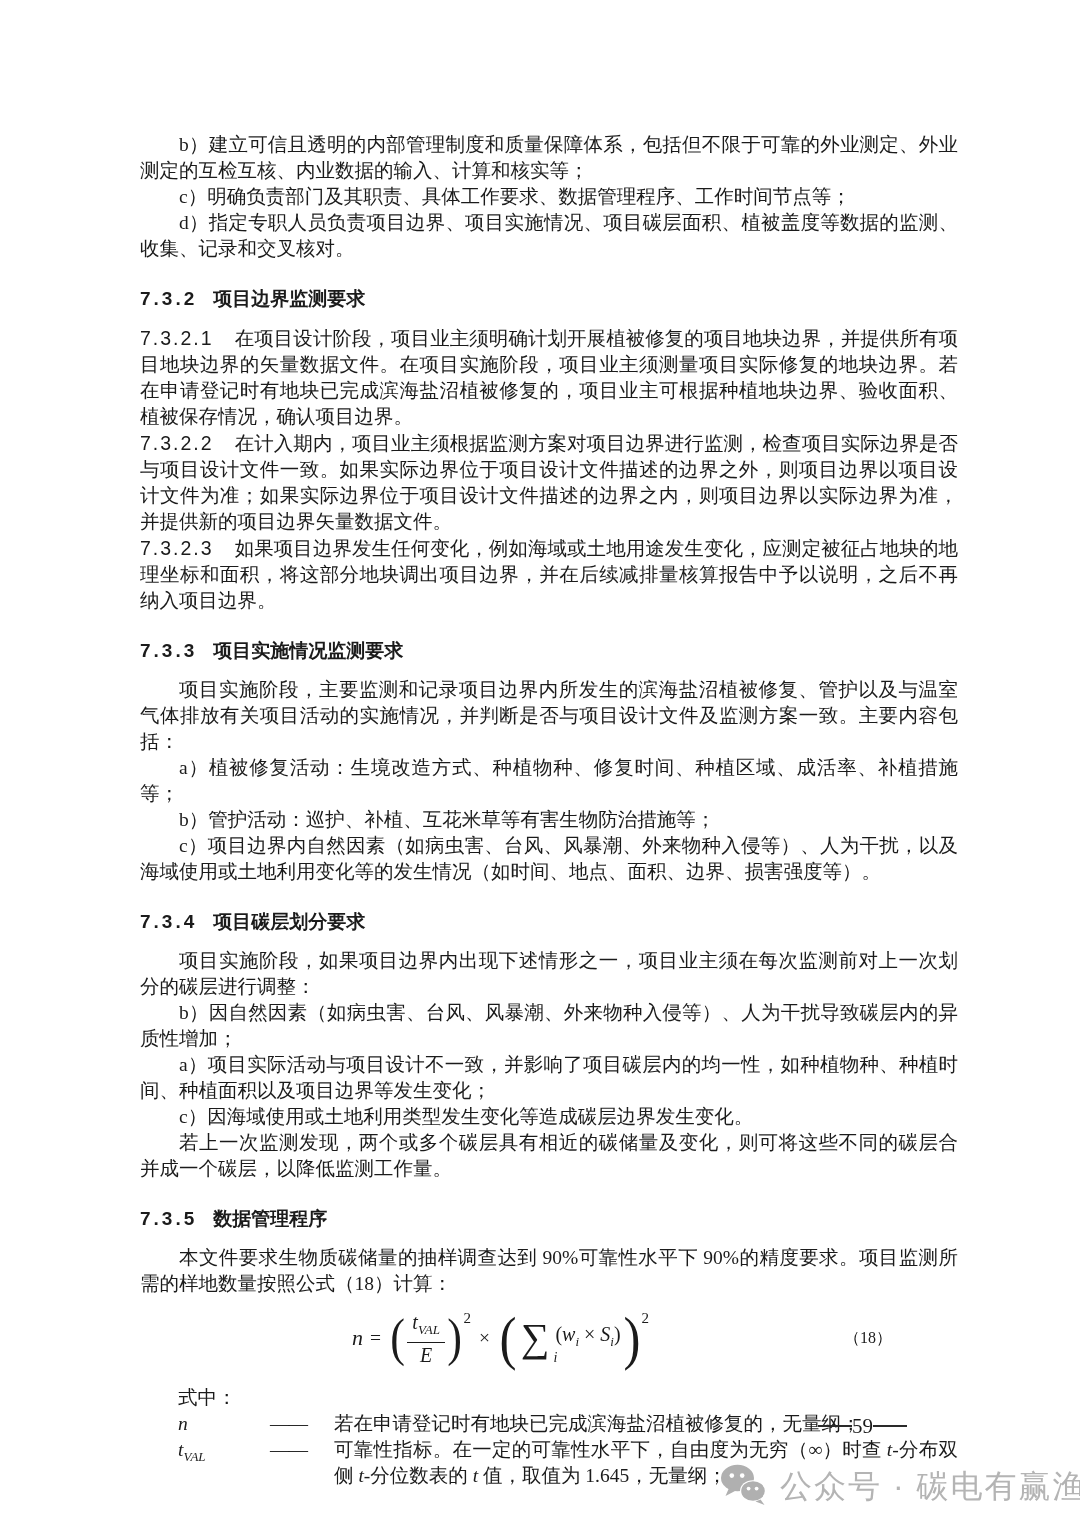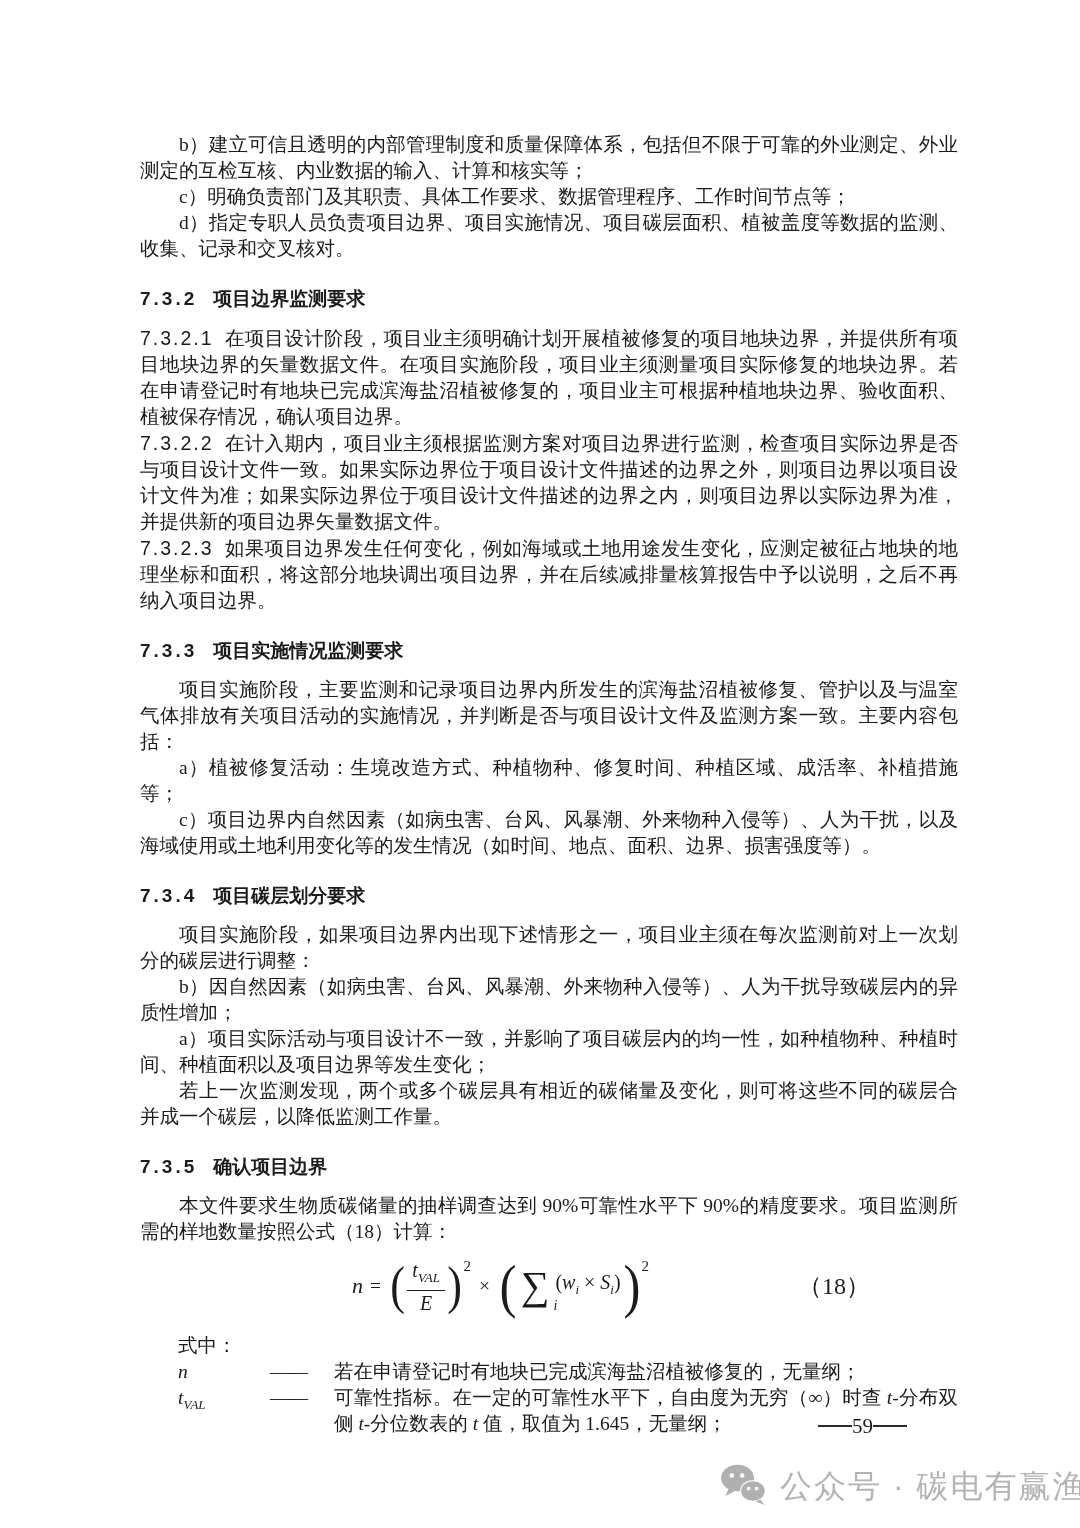--- a/index.html
+++ b/index.html
@@ -16,41 +16,41 @@
   p{margin:0;}
   .indent{text-indent:2em;}
   .heading{
     font-family:"Liberation Sans","DejaVu Sans",sans-serif;
     font-weight:bold;font-size:19px;line-height:28px;
     margin-top:23px;margin-bottom:12px;text-indent:0;
   }
   .h-num{letter-spacing:3px;margin-right:16px;font-weight:bold;}
   .clause-num{
     font-family:"Liberation Sans","DejaVu Sans",sans-serif;
-    letter-spacing:2px;margin-right:11px;
+    letter-spacing:2px;margin-right:21px;
   }
   
   .formula-row{
     display:flex;align-items:center;margin:10px 0 6px 0;
     min-height:62px;
   }
   .formula{display:flex;align-items:center;margin-left:212px;}
   .it{font-style:italic;font-family:"Liberation Serif","DejaVu Serif",serif;}
   .op{margin:0 7px;}
   .bigparen{font-size:52px;font-weight:400;line-height:0.85;margin:0 1px;transform:scaleX(0.85);}
   .hugeparen{font-size:60px;font-weight:400;line-height:0.8;margin:0 1px;transform:scaleX(0.85);}
   .frac{display:inline-flex;flex-direction:column;align-items:center;vertical-align:middle;font-size:20px;}
   .frac .num{display:block;border-bottom:1.6px solid #1b1b1b;padding:0 5px 1px 5px;line-height:22px;}
   .frac .den{display:block;line-height:22px;padding-top:1px;}
   sub.small{font-size:13px;}
   .sup2{font-size:15px;position:relative;top:-20px;left:-1px;}
   .sum-wrap{position:relative;font-size:40px;line-height:0.9;margin:0 2px;}
   .sum-sub{position:absolute;right:-8px;bottom:-9px;font-size:14px;font-style:italic;}
   .inner{font-size:20px;margin-left:4px;}
-  .eq-num{margin-left:auto;margin-right:88px;font-size:24px;}
+  .eq-num{margin-left:auto;margin-right:66px;font-size:16px;}
   
   .where{margin-top:16px;padding-left:38px;text-indent:0;}
   .term-row{display:flex;text-indent:0;padding-left:38px;}
   .term-sym{width:92px;flex:none;}
   .term-dash{width:64px;flex:none;letter-spacing:-1px;}
   .term-desc{flex:1;}
   
   .page-footer{
     position:absolute;left:818px;top:1412px;width:126px;height:28px;
     display:flex;align-items:center;
@@ -88,32 +88,34 @@
     </p>
     <p>
       <span class="clause-num">7.3.2.3</span><span>如果项目边界发生任何变化，例如海域或土地用途发生变化，应测定被征占地块的地理坐标和面积，将这部分地块调出项目边界，并在后续减排量核算报告中予以说明，之后不再纳入项目边界。</span>
     </p>
 
     <p class="heading">
       <span class="h-num">7.3.3</span><span>项目实施情况监测要求</span>
     </p>
     <p class="indent">项目实施阶段，主要监测和记录项目边界内所发生的滨海盐沼植被修复、管护以及与温室气体排放有关项目活动的实施情况，并判断是否与项目设计文件及监测方案一致。主要内容包括：</p>
     <p class="indent">a）植被修复活动：生境改造方式、种植物种、修复时间、种植区域、成活率、补植措施等；</p>
+    <p class="indent">b）管护活动：巡护、补植、互花米草等有害生物防治措施等；</p>
     <p class="indent">c）项目边界内自然因素（如病虫害、台风、风暴潮、外来物种入侵等）、人为干扰，以及海域使用或土地利用变化等的发生情况（如时间、地点、面积、边界、损害强度等）。</p>
 
     <p class="heading">
       <span class="h-num">7.3.4</span><span>项目碳层划分要求</span>
     </p>
     <p class="indent">项目实施阶段，如果项目边界内出现下述情形之一，项目业主须在每次监测前对上一次划分的碳层进行调整：</p>
     <p class="indent">b）因自然因素（如病虫害、台风、风暴潮、外来物种入侵等）、人为干扰导致碳层内的异质性增加；</p>
     <p class="indent">a）项目实际活动与项目设计不一致，并影响了项目碳层内的均一性，如种植物种、种植时间、种植面积以及项目边界等发生变化；</p>
+    <p class="indent">c）因海域使用或土地利用类型发生变化等造成碳层边界发生变化。</p>
     <p class="indent">若上一次监测发现，两个或多个碳层具有相近的碳储量及变化，则可将这些不同的碳层合并成一个碳层，以降低监测工作量。</p>
 
     <p class="heading">
-      <span class="h-num">7.3.5</span><span>确认项目边界</span>
+      <span class="h-num">7.3.5</span><span>数据管理程序</span>
     </p>
     <p class="indent">本文件要求生物质碳储量的抽样调查达到 90%可靠性水平下 90%的精度要求。项目监测所需的样地数量按照公式（18）计算：</p>
 
     <div class="formula-row">
       <div class="formula">
         <span class="it" style="font-size:22px">n</span>
         <span class="op">=</span>
         <span class="bigparen">(</span>
         <span class="frac">
           <span class="num"><span class="it">t</span><sub class="small it">VAL</sub></span>

